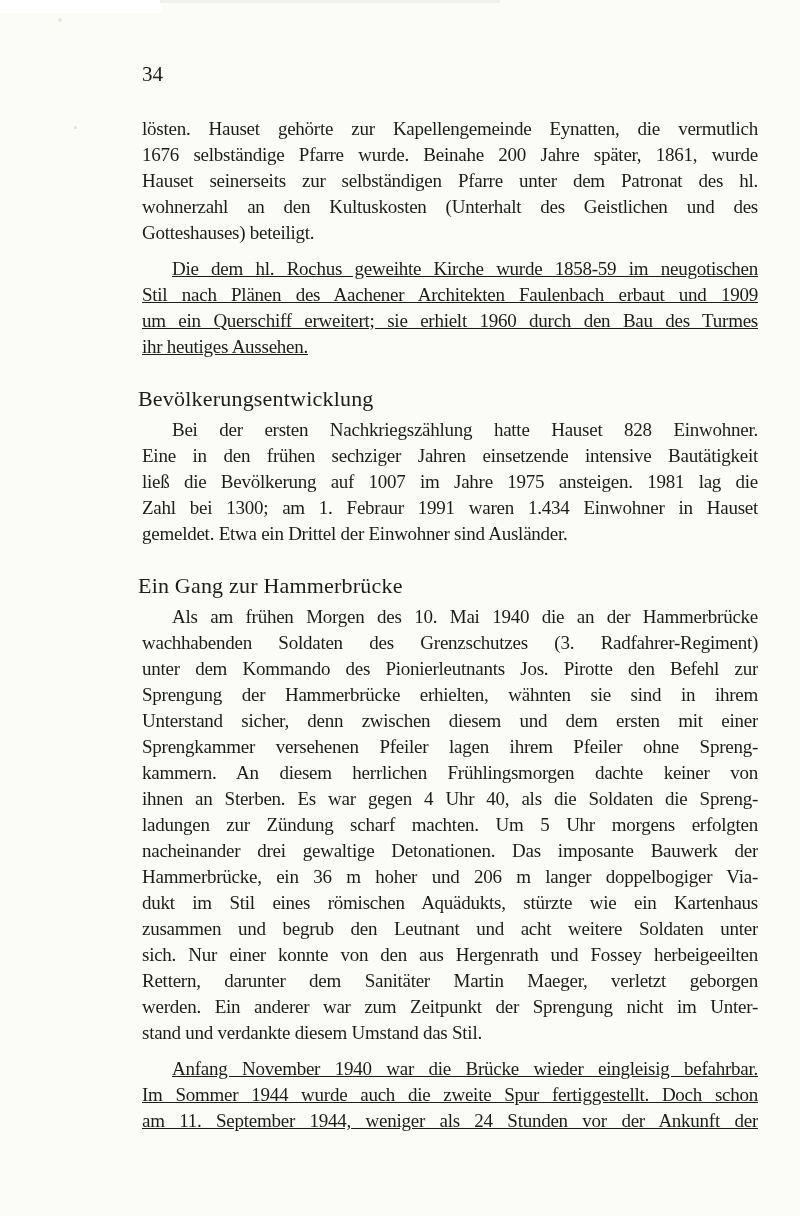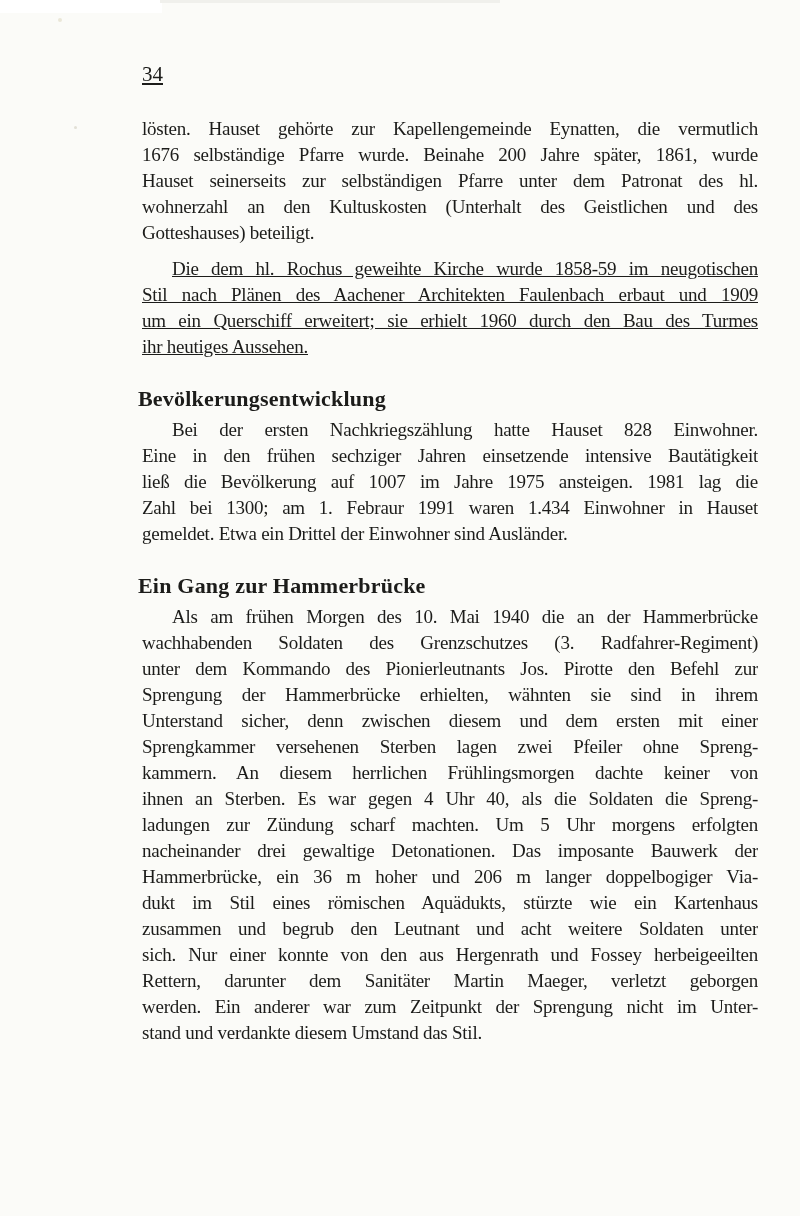--- a/index.html
+++ b/index.html
@@ -42,21 +42,20 @@
     width: 3px; height: 3px;
     border-radius: 50%;
     background: #e2e0d6;
   }
   .page-number {
     position: absolute;
     left: 142px;
     top: 61px;
     font-size: 21px;
     line-height: 26px;
-    text-decoration: underline;
   }
   .body-text {
     position: absolute;
     left: 138px;
     top: 112px;
     width: 624px;
   }
   .para {
     margin: 4px;
   }
@@ -73,21 +72,21 @@
     text-align: justify;
     text-align-last: justify;
   }
   .pline.lastline {
     text-align-last: left;
   }
   .pline.firstline {
     padding-left: 30px;
   }
   .heading {
-    font-weight: bold;
+    font-weight: normal;
     font-size: 22px;
     line-height: 26px;
     letter-spacing: 0.2px;
     margin-top: 26px;
     margin-bottom: 5px;
   }
   .heading + .para {
     margin-top: 0;
   }
 </style>
@@ -123,26 +122,31 @@
       <div class="pline">Zahl bei 1300; am 1. Febraur 1991 waren 1.434 Einwohner in Hauset</div>
       <div class="pline lastline">gemeldet. Etwa ein Drittel der Einwohner sind Ausländer.</div>
     </div>
     <div class="heading">Ein Gang zur Hammerbrücke</div>
     <div class="para">
       <div class="pline firstline">Als am frühen Morgen des 10. Mai 1940 die an der Hammerbrücke</div>
       <div class="pline">wachhabenden Soldaten des Grenzschutzes (3. Radfahrer-Regiment)</div>
       <div class="pline">unter dem Kommando des Pionierleutnants Jos. Pirotte den Befehl zur</div>
       <div class="pline">Sprengung der Hammerbrücke erhielten, wähnten sie sind in ihrem</div>
       <div class="pline">Unterstand sicher, denn zwischen diesem und dem ersten mit einer</div>
-      <div class="pline">Sprengkammer versehenen Sterben lagen zwei Pfeiler ohne Spreng-</div>
+      <div class="pline">Sprengkammer versehenen Pfeiler lagen ihrem Pfeiler ohne Spreng-</div>
       <div class="pline">kammern. An diesem herrlichen Frühlingsmorgen dachte keiner von</div>
       <div class="pline">ihnen an Sterben. Es war gegen 4 Uhr 40, als die Soldaten die Spreng-</div>
       <div class="pline">ladungen zur Zündung scharf machten. Um 5 Uhr morgens erfolgten</div>
       <div class="pline">nacheinander drei gewaltige Detonationen. Das imposante Bauwerk der</div>
       <div class="pline">Hammerbrücke, ein 36 m hoher und 206 m langer doppelbogiger Via-</div>
       <div class="pline">dukt im Stil eines römischen Aquädukts, stürzte wie ein Kartenhaus</div>
       <div class="pline">zusammen und begrub den Leutnant und acht weitere Soldaten unter</div>
       <div class="pline">sich. Nur einer konnte von den aus Hergenrath und Fossey herbeigeeilten</div>
       <div class="pline">Rettern, darunter dem Sanitäter Martin Maeger, verletzt geborgen</div>
       <div class="pline">werden. Ein anderer war zum Zeitpunkt der Sprengung nicht im Unter-</div>
       <div class="pline lastline">stand und verdankte diesem Umstand das Stil.</div>
     </div>
+    <div class="para">
+      <div class="pline firstline">Anfang November 1940 war die Brücke wieder eingleisig befahrbar.</div>
+      <div class="pline">Im Sommer 1944 wurde auch die zweite Spur fertiggestellt. Doch schon</div>
+      <div class="pline">am 11. September 1944, weniger als 24 Stunden vor der Ankunft der</div>
+    </div>
   </div>
 
 </body></html>

